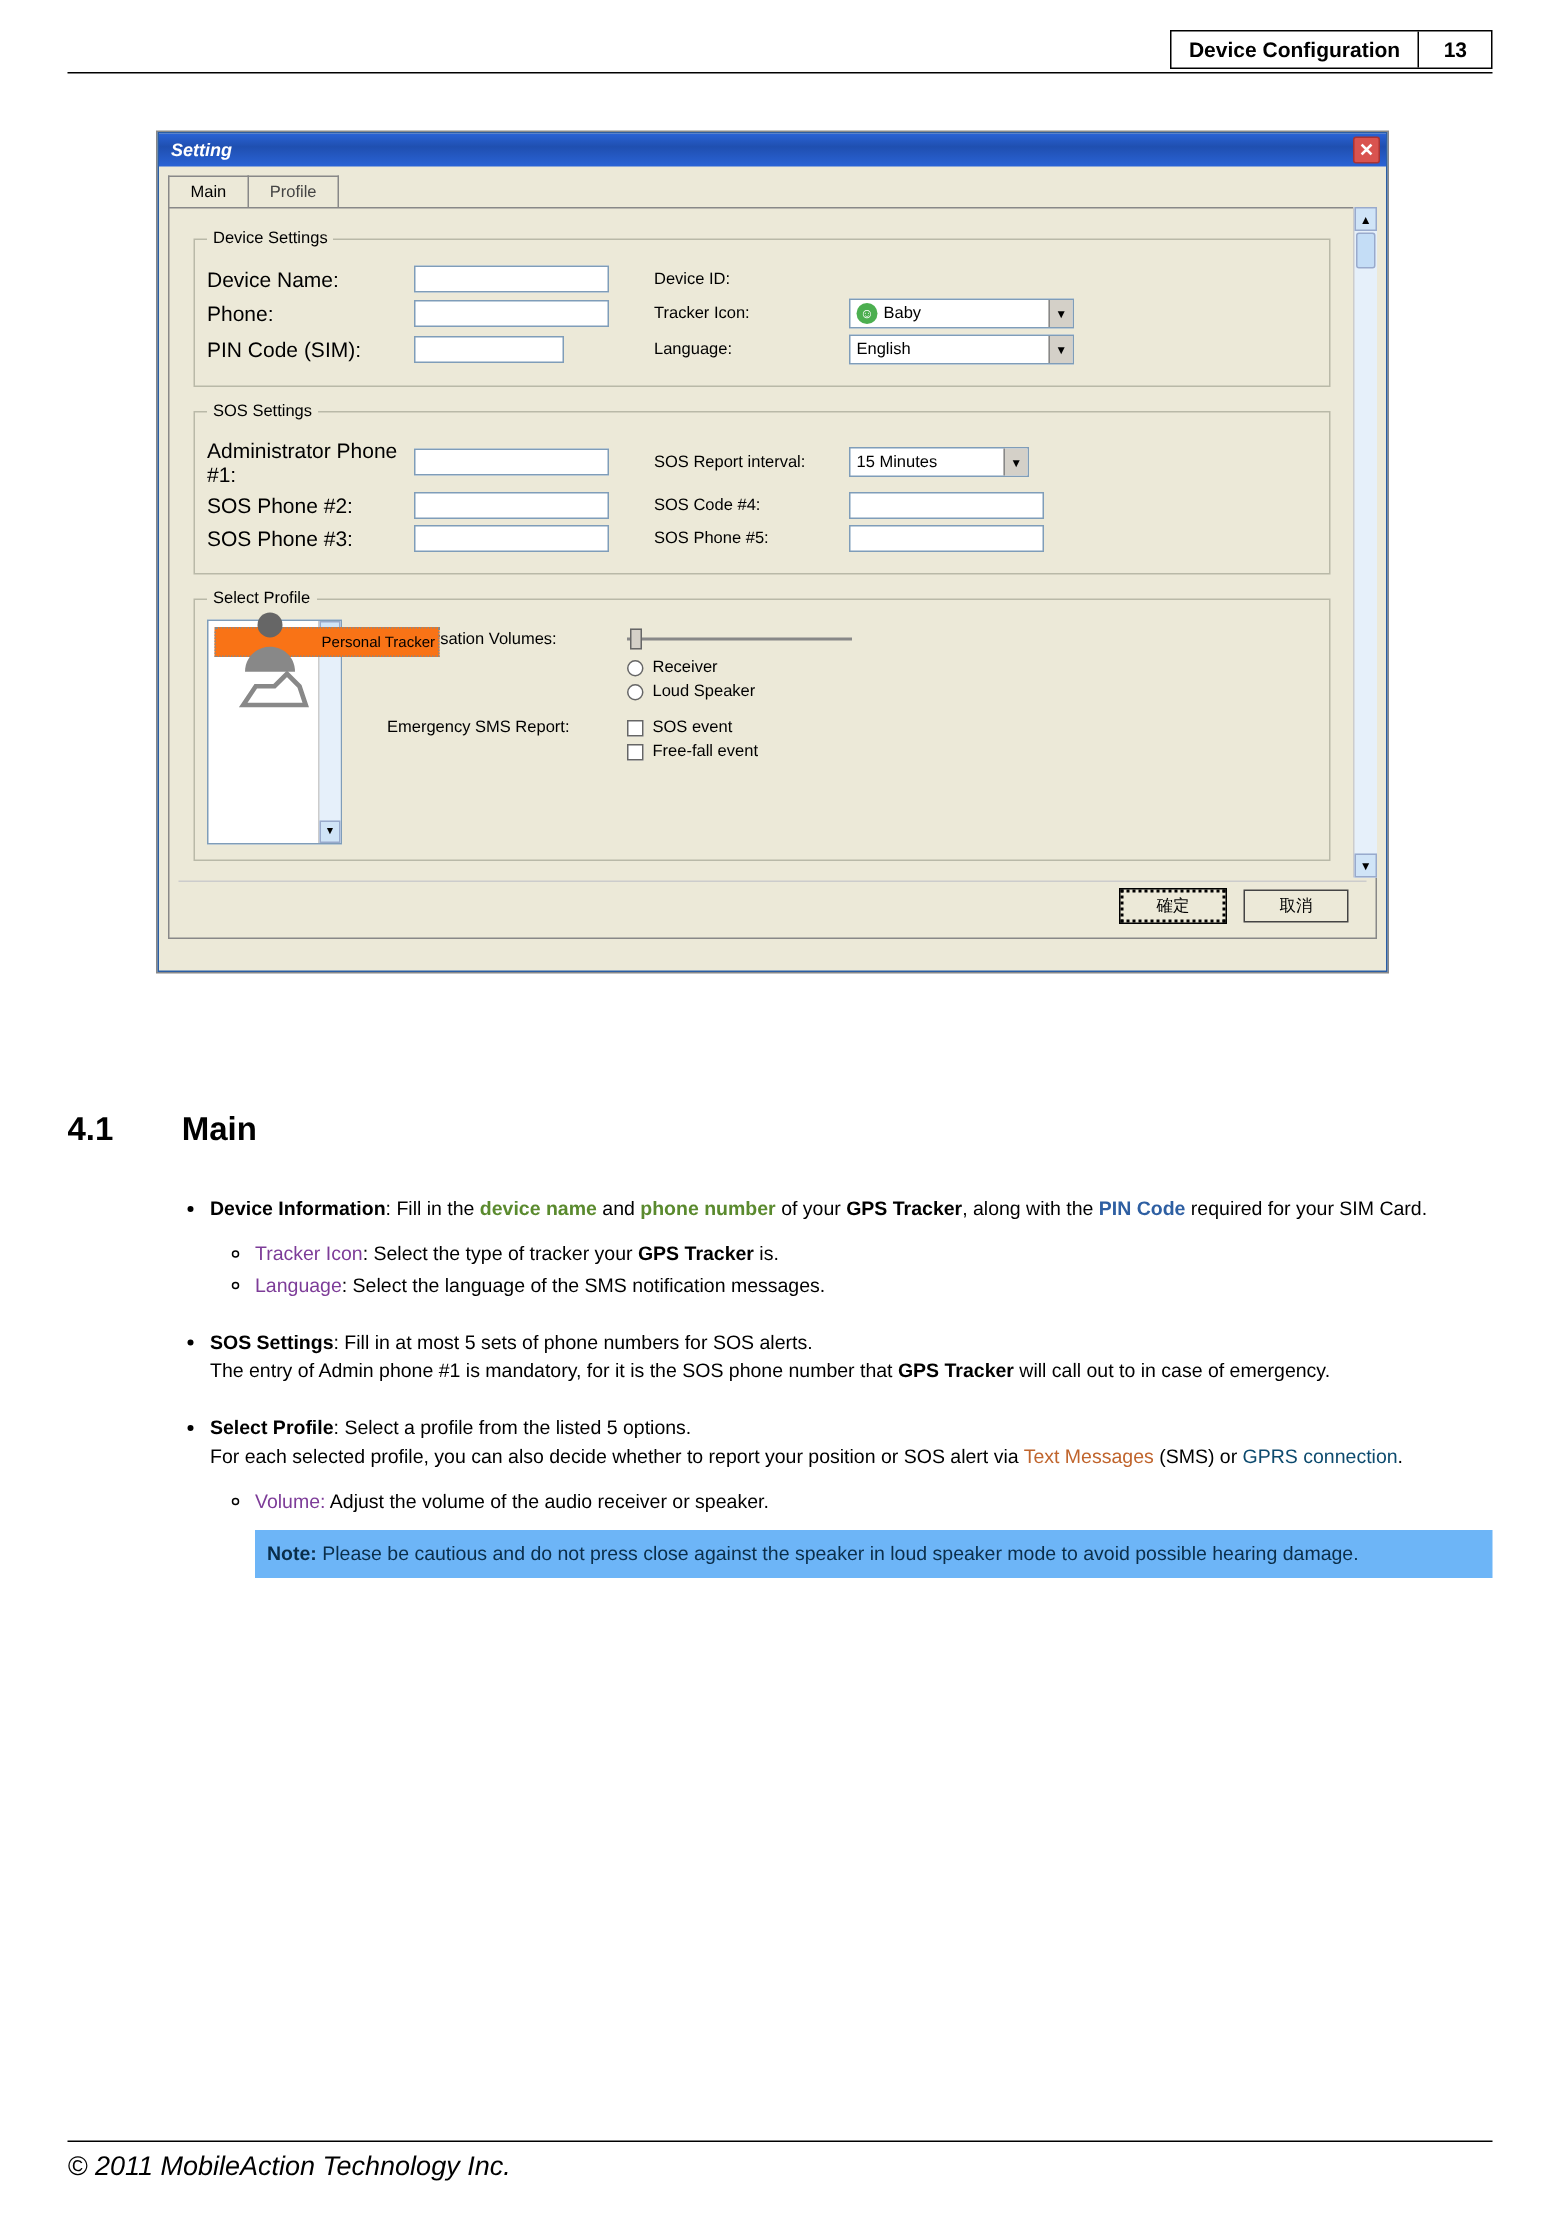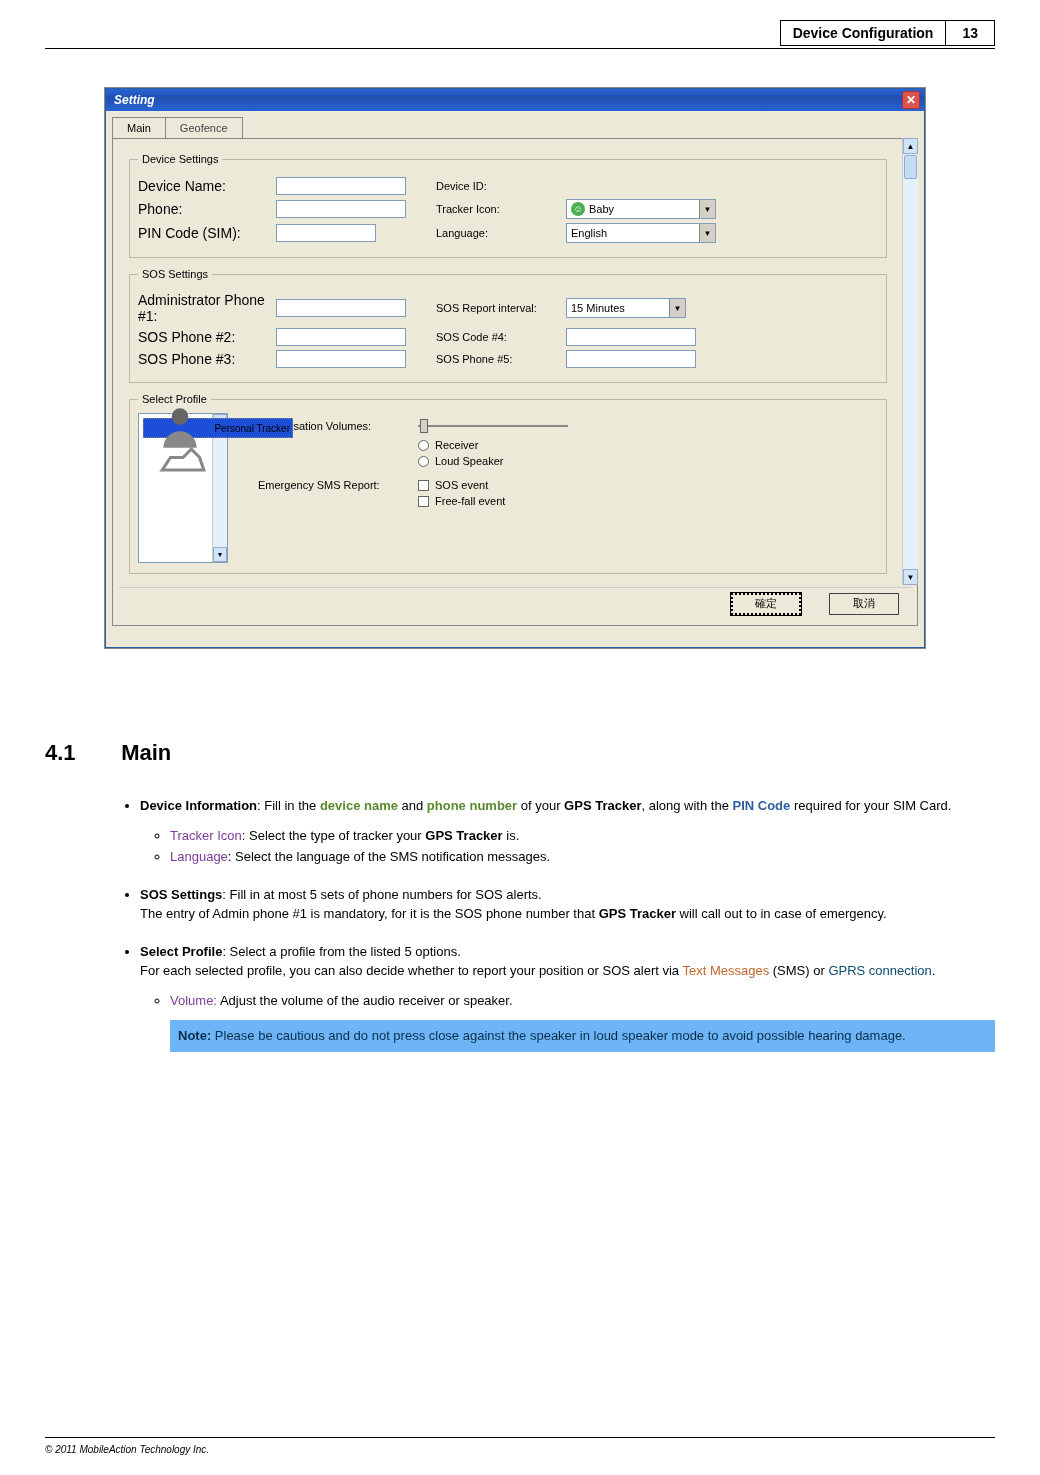--- a/index.html
+++ b/index.html
@@ -141,21 +141,21 @@
   .profile-list .pscroll {
     position:absolute; right:0; top:0; bottom:0; width:15px;
     background:#e6f0fa; border-left:1px solid #ccc;
   }
   .profile-list .pscroll .up,.profile-list .pscroll .dn{height:15px;background:#d0e4f7;border:1px solid #9ac;font-size:7px;display:flex;align-items:center;justify-content:center;}
   .profile-list .pscroll .dn{position:absolute;bottom:0;left:0;right:0;}
   .profile-item {
     text-align: center; font-size: 10px;
     padding: 2px; border: 1px solid transparent;
   }
-  .profile-item.sel { border: 1px dotted #888; background: #1d4ed8; }
+  .profile-item.sel { border: 1px dotted #888; background: #f97316; }
   .person-icon {
     width: 50px; height: 50px; margin: 0 auto 2px;
   }
   .person-icon svg { width:100%; height:100%; }
   .dog-icon { width:50px; height:30px; margin:4px auto 0; }
   .profile-right { margin-left: 30px; flex:1; }
   .slider {
     width: 150px; height: 18px;
     position: relative;
   }
@@ -163,21 +163,21 @@
   .slider .thumb { position:absolute; top:2px; left:2px; width:8px; height:14px; background:#d4d0c8; border:1px solid #666;}
   .radio { width:11px;height:11px;border:1px solid #666;border-radius:50%;background:#fff;margin-right:6px;display:inline-block;}
   .check { width:11px;height:11px;border:1px solid #666;background:#fff;margin-right:6px;display:inline-block;}
   .btn-bar {
     position: absolute;
     bottom: 6px; left: 6px; right: 6px;
     height: 32px;
     background: #ece9d8;
     border-top: 1px solid #ccc;
     display: flex; align-items: center; justify-content: flex-end;
-    padding-right: 12px; gap: 28px;
+    padding-right: 12px; gap: 12px;
   }
   .dlg-btn {
     width: 70px; height: 22px;
     background: #ece9d8;
     border: 1px solid #444;
     font-size: 11px;
     display: flex; align-items: center; justify-content: center;
   }
   .dlg-btn.primary { border: 2px dotted #000; outline: 1px solid #000; }
 
@@ -207,42 +207,42 @@
     color: #0a2e4a;
     margin-top: 10px;
     margin-left: 0;
   }
   .footer {
     position: absolute;
     bottom: 20px; left: 45px; right: 45px;
     border-top: 1px solid #000;
     padding-top: 6px;
     font-style: italic;
-    font-size: 10px;
+    font-size: 18px;
   }
 </style>
 </head>
 <body>
 
 <div class="page-header">
   <div class="title">Device Configuration</div>
   <div class="num">13</div>
 </div>
 <div class="hr-top"></div>
 
 <div class="dialog">
   <div class="titlebar">
     <span>Setting</span>
     <span class="spacer"></span>
     <span class="close-btn">✕</span>
   </div>
 
   <div class="tabs">
     <div class="tab active">Main</div>
-    <div class="tab inactive">Geofence</div>
+    <div class="tab inactive">Profile</div>
   </div>
 
   <div class="tab-panel">
     <div class="scroll-track">
       <div class="scroll-up">▲</div>
       <div class="scroll-thumb"></div>
       <div class="scroll-dn">▼</div>
     </div>
 
     <fieldset>

